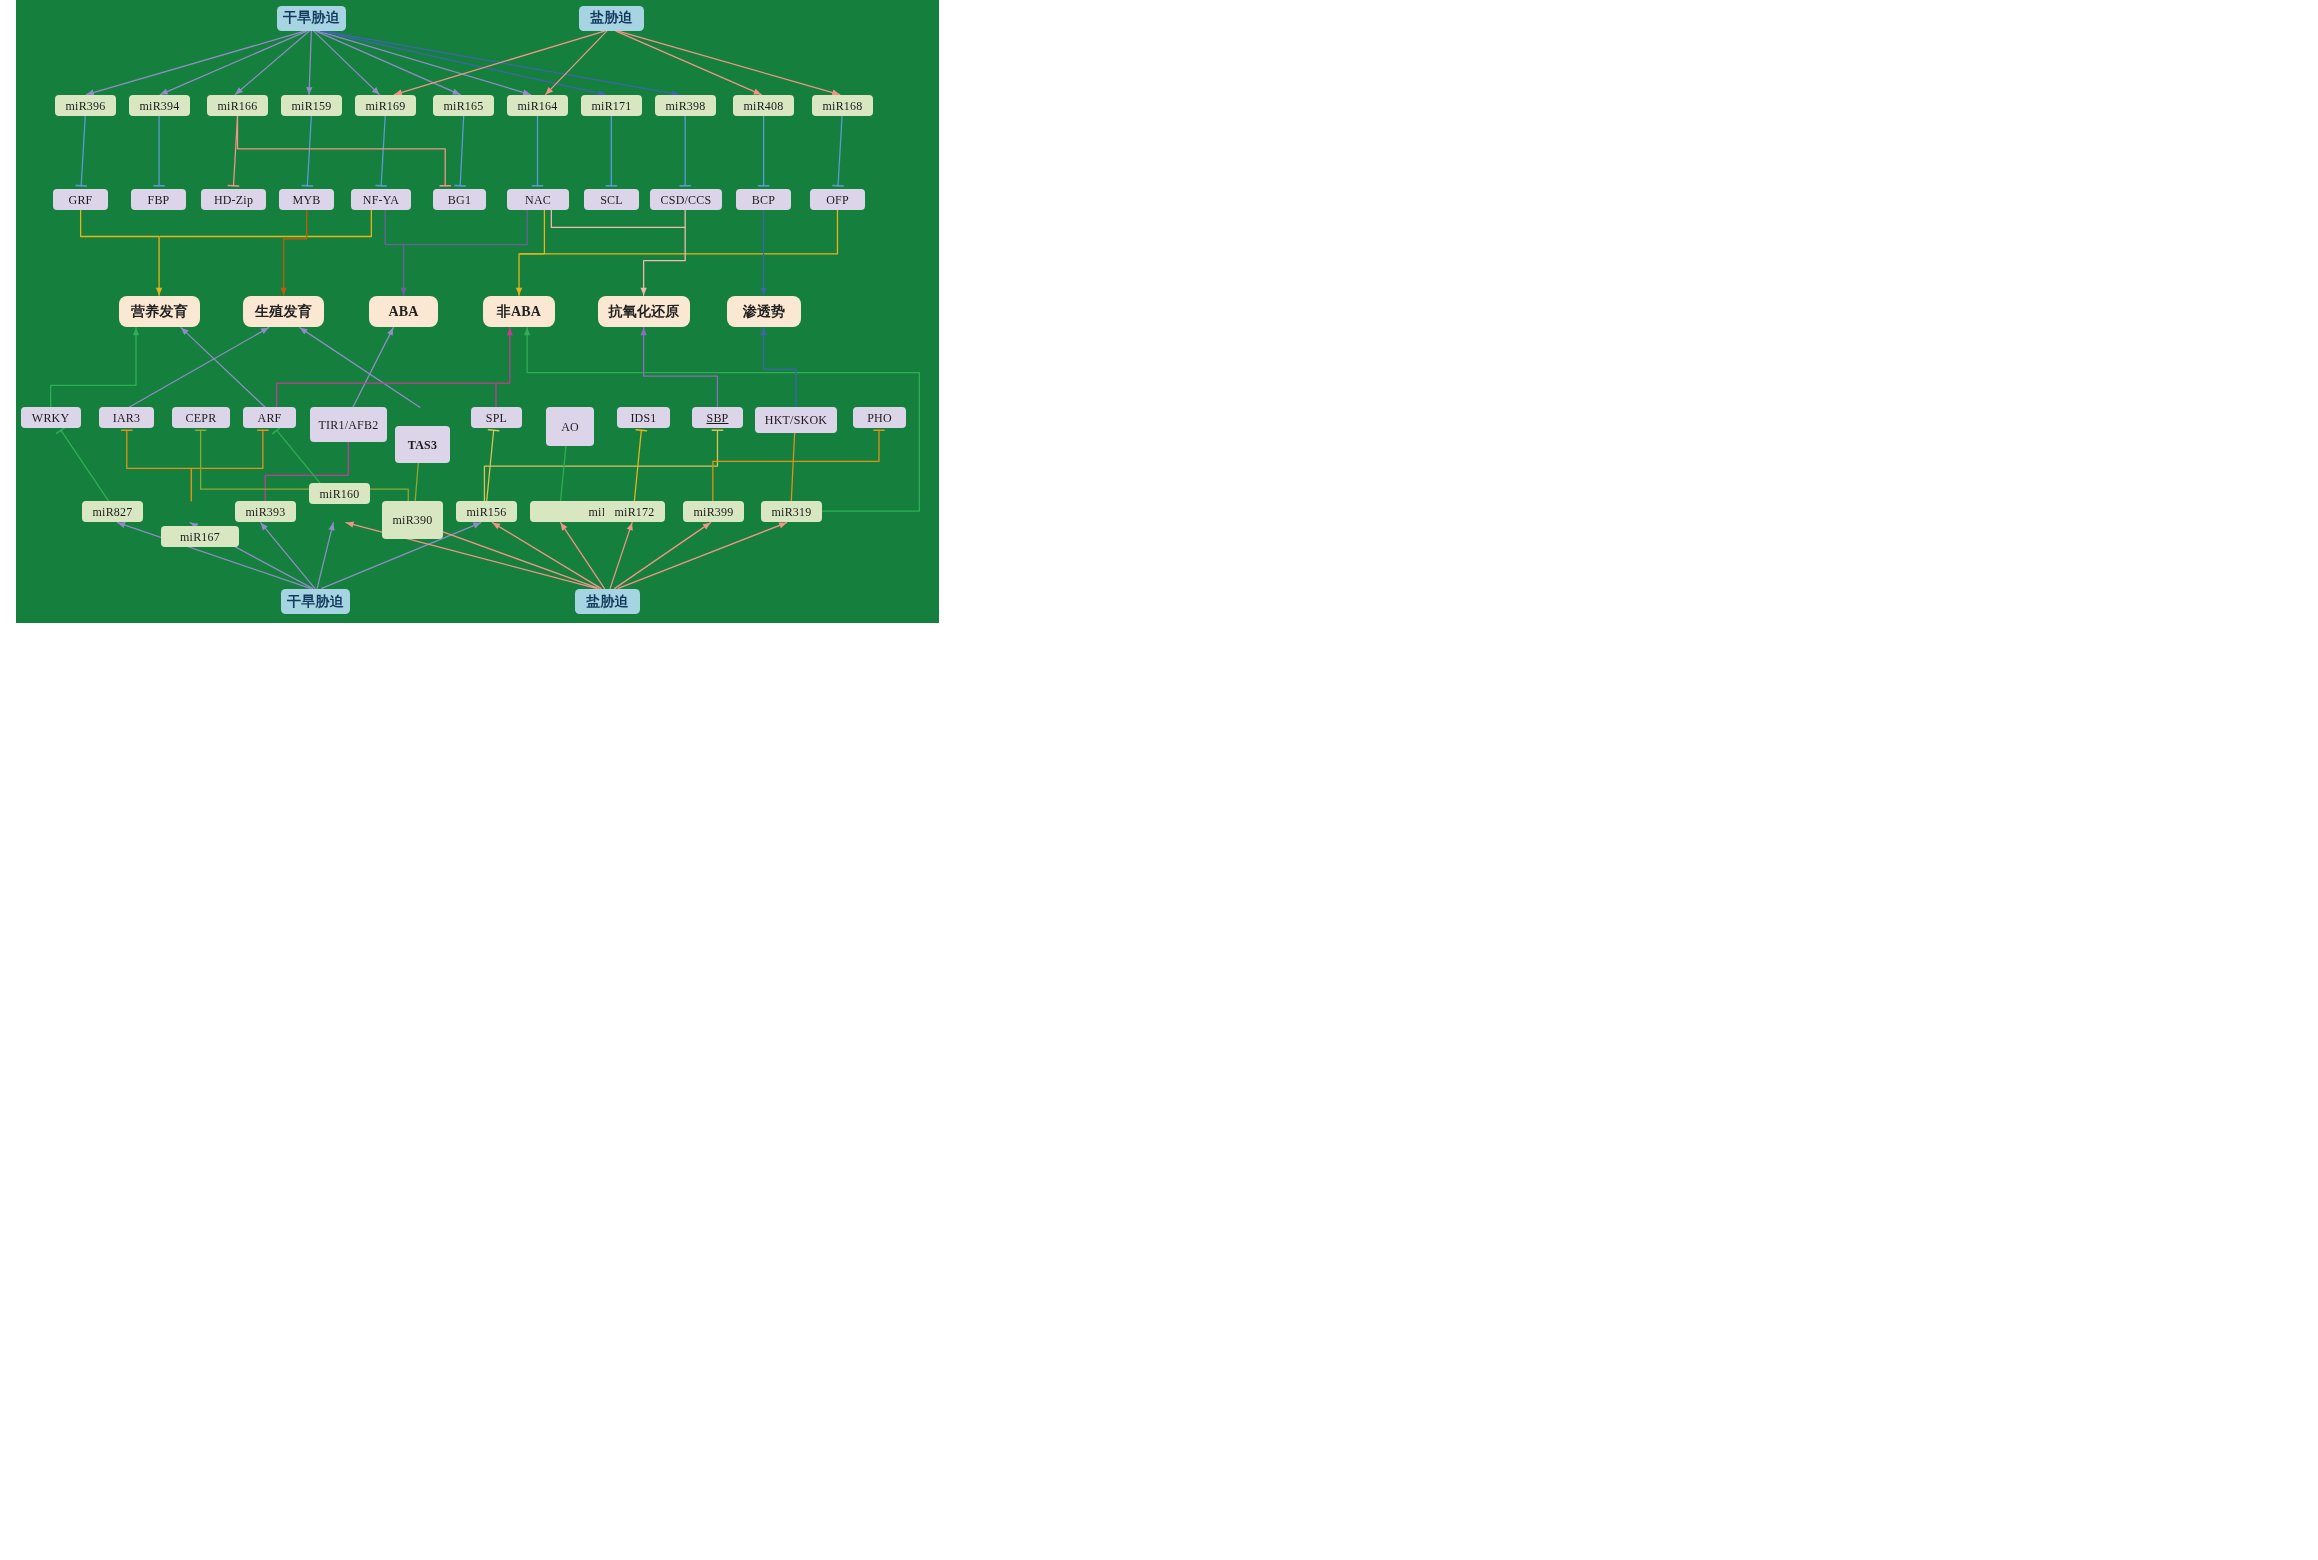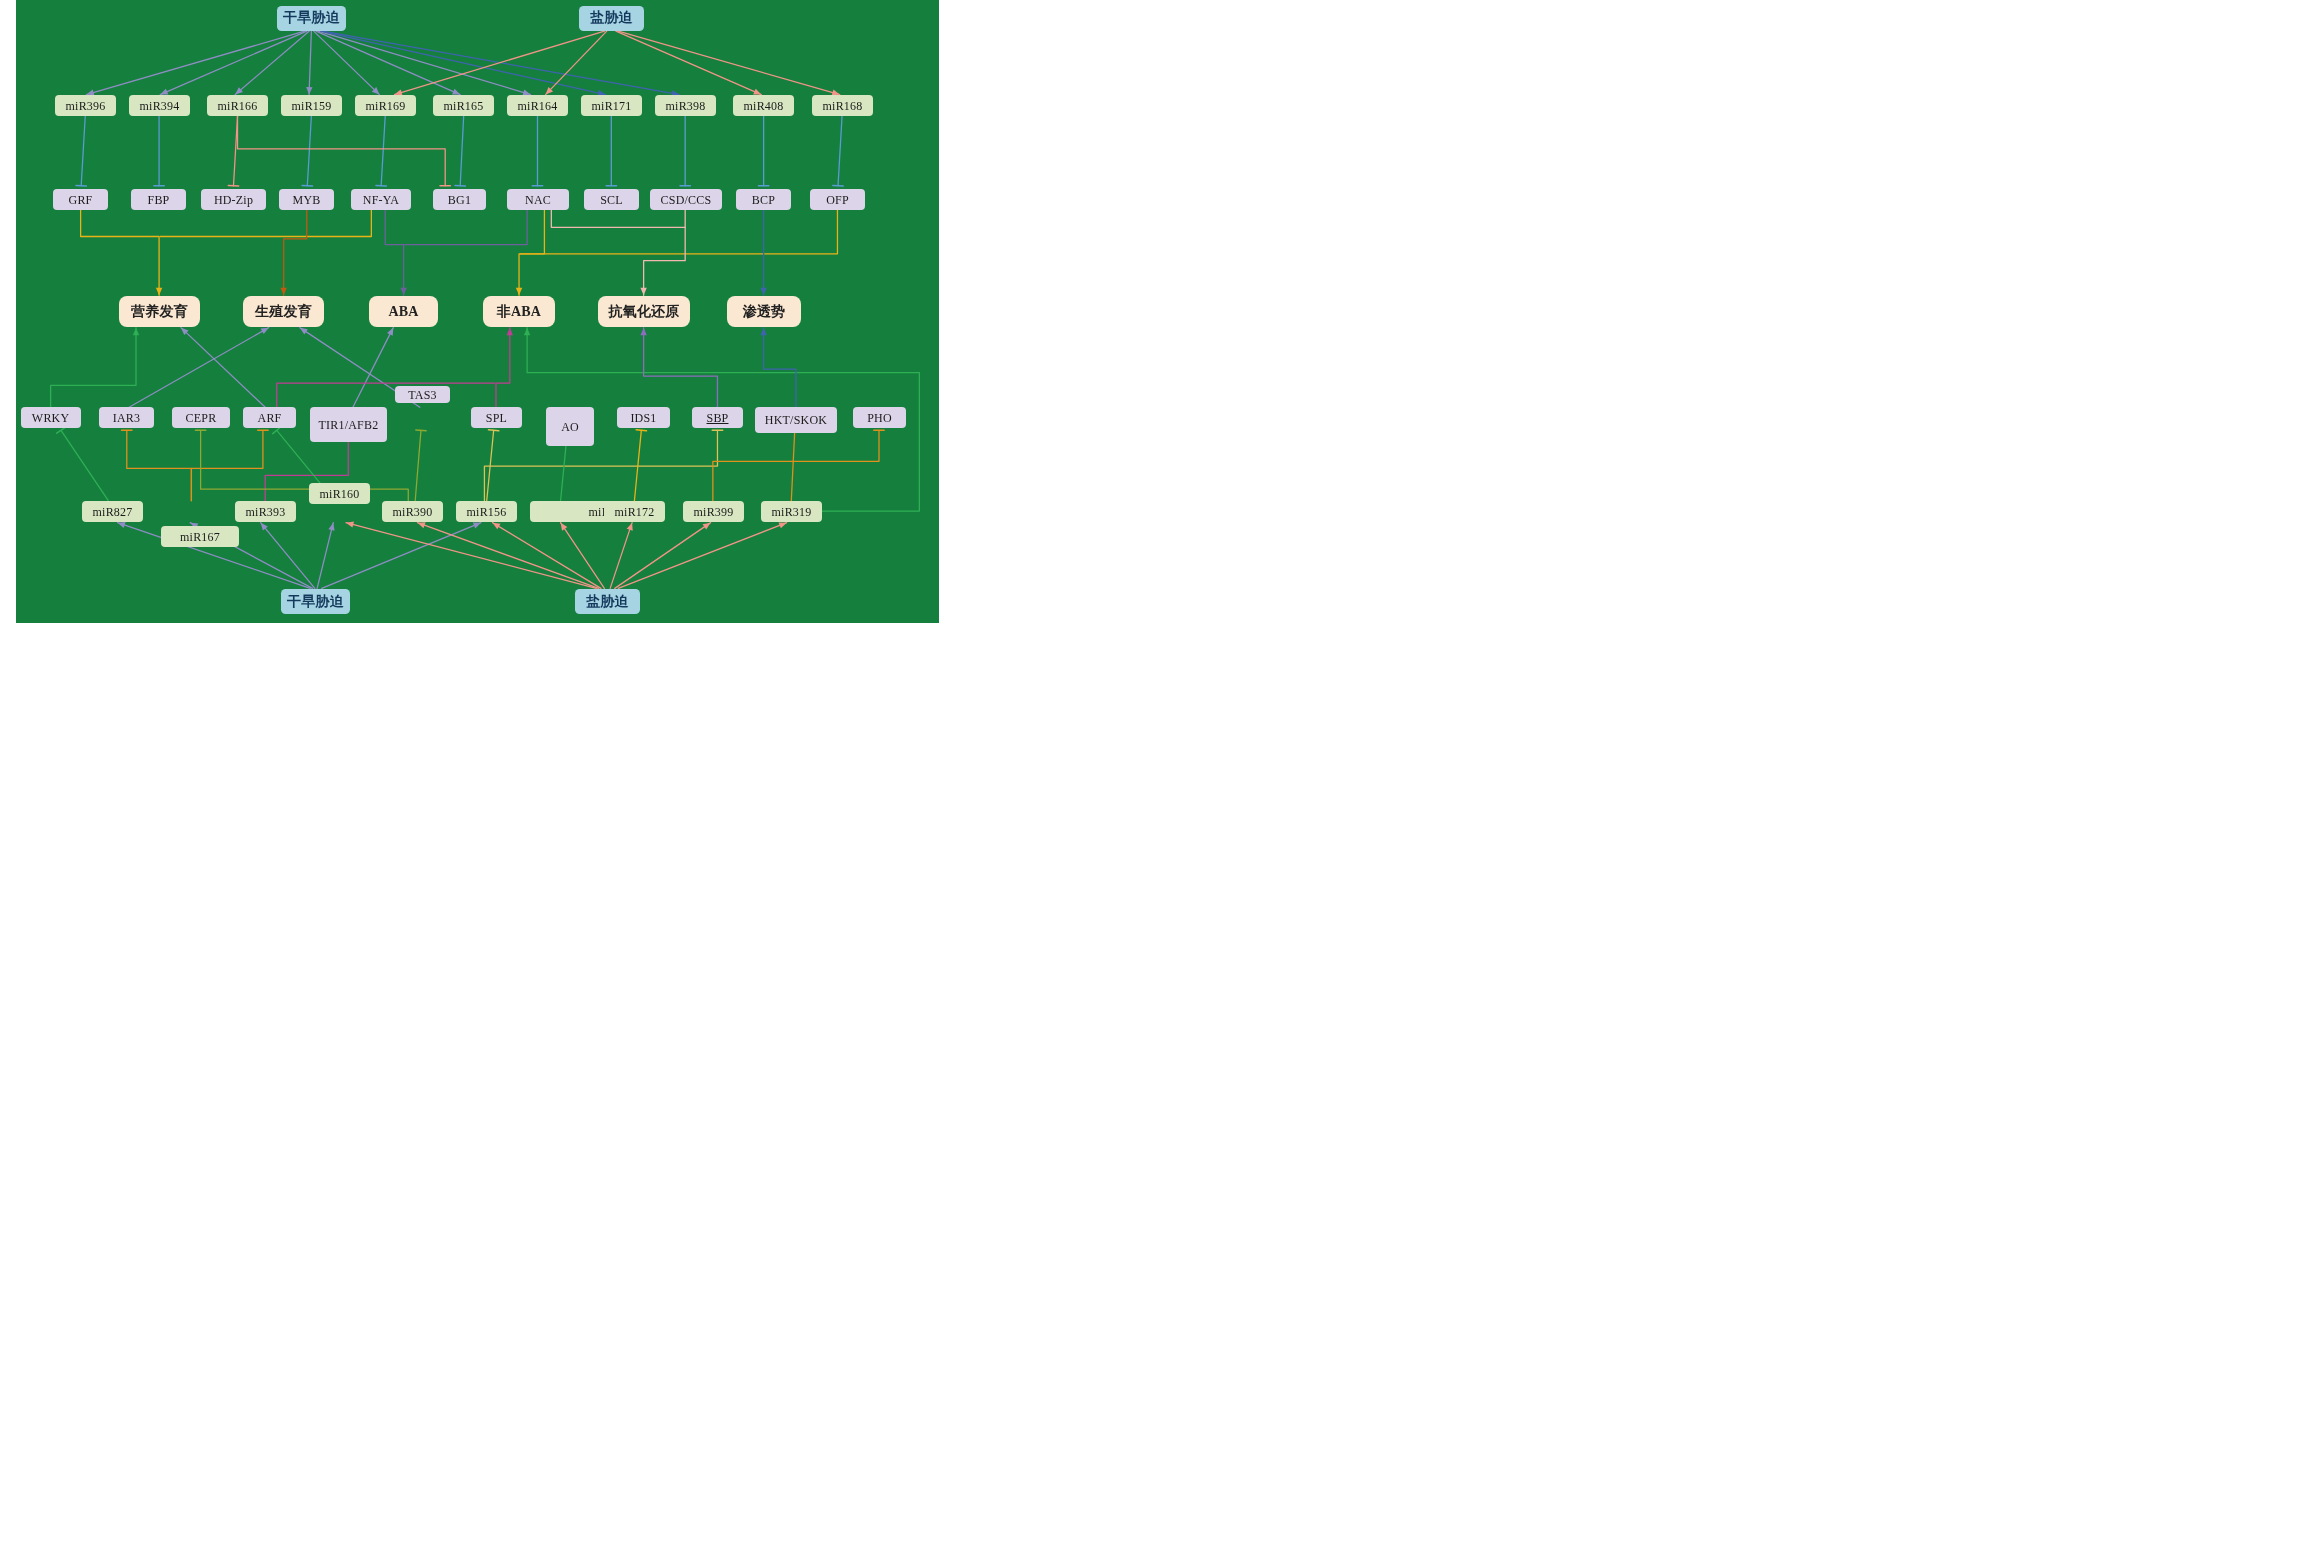--- a/index.html
+++ b/index.html
@@ -328,32 +328,32 @@
       <div class="node func" style="left: 227px; top: 296px; width: 81px; height: 31px;">生殖发育</div>
       <div class="node func" style="left: 353px; top: 296px; width: 69px; height: 31px;">ABA</div>
       <div class="node func" style="left: 467px; top: 296px; width: 72px; height: 31px;">非ABA</div>
       <div class="node func" style="left: 582px; top: 296px; width: 92px; height: 31px;">抗氧化还原</div>
       <div class="node func" style="left: 711px; top: 296px; width: 74px; height: 31px;">渗透势</div>
       <div class="node target" style="left: 4.6px; top: 407px; width: 60px; height: 21px;">WRKY</div>
       <div class="node target" style="left: 83px; top: 407px; width: 55px; height: 21px;">IAR3</div>
       <div class="node target" style="left: 156px; top: 407px; width: 58px; height: 21px;">CEPR</div>
       <div class="node target" style="left: 227px; top: 407px; width: 53px; height: 21px;">ARF</div>
       <div class="node target" style="left: 294px; top: 407px; width: 77px; height: 35px;">TIR1/AFB2</div>
-      <div class="node target" style="left: 379px; top: 386px; width: 55px; height: 17px;">TAS3</div>
+      <div class="node target" style="left: 379px; top: 426px; width: 55px; height: 37px; font-weight: bold;">TAS3</div>
       <div class="node target" style="left: 455px; top: 407px; width: 51px; height: 21px;">SPL</div>
       <div class="node target" style="left: 530px; top: 407px; width: 48px; height: 39px;">AO</div>
       <div class="node target" style="left: 601px; top: 407px; width: 53px; height: 21px;">IDS1</div>
       <div class="node target" style="left: 676px; top: 407px; width: 51px; height: 21px; text-decoration: underline;">SBP</div>
       <div class="node target" style="left: 739px; top: 407px; width: 82px; height: 26px;">HKT/SKOK</div>
       <div class="node target" style="left: 837px; top: 407px; width: 53px; height: 21px;">PHO</div>
       <div class="node mirna" style="left: 66px; top: 501px; width: 61px; height: 21px;">miR827</div>
       <div class="node mirna" style="left: 145px; top: 526px; width: 78px; height: 21px;">miR167</div>
       <div class="node mirna" style="left: 219px; top: 501px; width: 61px; height: 21px;">miR393</div>
       <div class="node mirna" style="left: 293px; top: 483px; width: 61px; height: 21px;">miR160</div>
-      <div class="node mirna" style="left: 366px; top: 501px; width: 61px; height: 21px;">miR390</div>
+      <div class="node mirna" style="left: 366px; top: 501px; width: 61px; height: 38px;">miR390</div>
       <div class="node mirna" style="left: 440px; top: 501px; width: 61px; height: 21px;">miR156</div>
       <div class="node mirna" style="left: 514px; top: 501px; width: 61px; height: 21px; padding-left: 48px;">miR528</div>
       <div class="node mirna" style="left: 588px; top: 501px; width: 61px; height: 21px;">miR172</div>
       <div class="node mirna" style="left: 667px; top: 501px; width: 61px; height: 21px;">miR399</div>
       <div class="node mirna" style="left: 745px; top: 501px; width: 61px; height: 21px;">miR319</div>
       <div class="node stress" style="left: 265px; top: 589px; width: 69px; height: 25.4px;">干旱胁迫</div>
       <div class="node stress" style="left: 559px; top: 589px; width: 65px; height: 25.4px;">盐胁迫</div>
     </div>
 </div>
 

